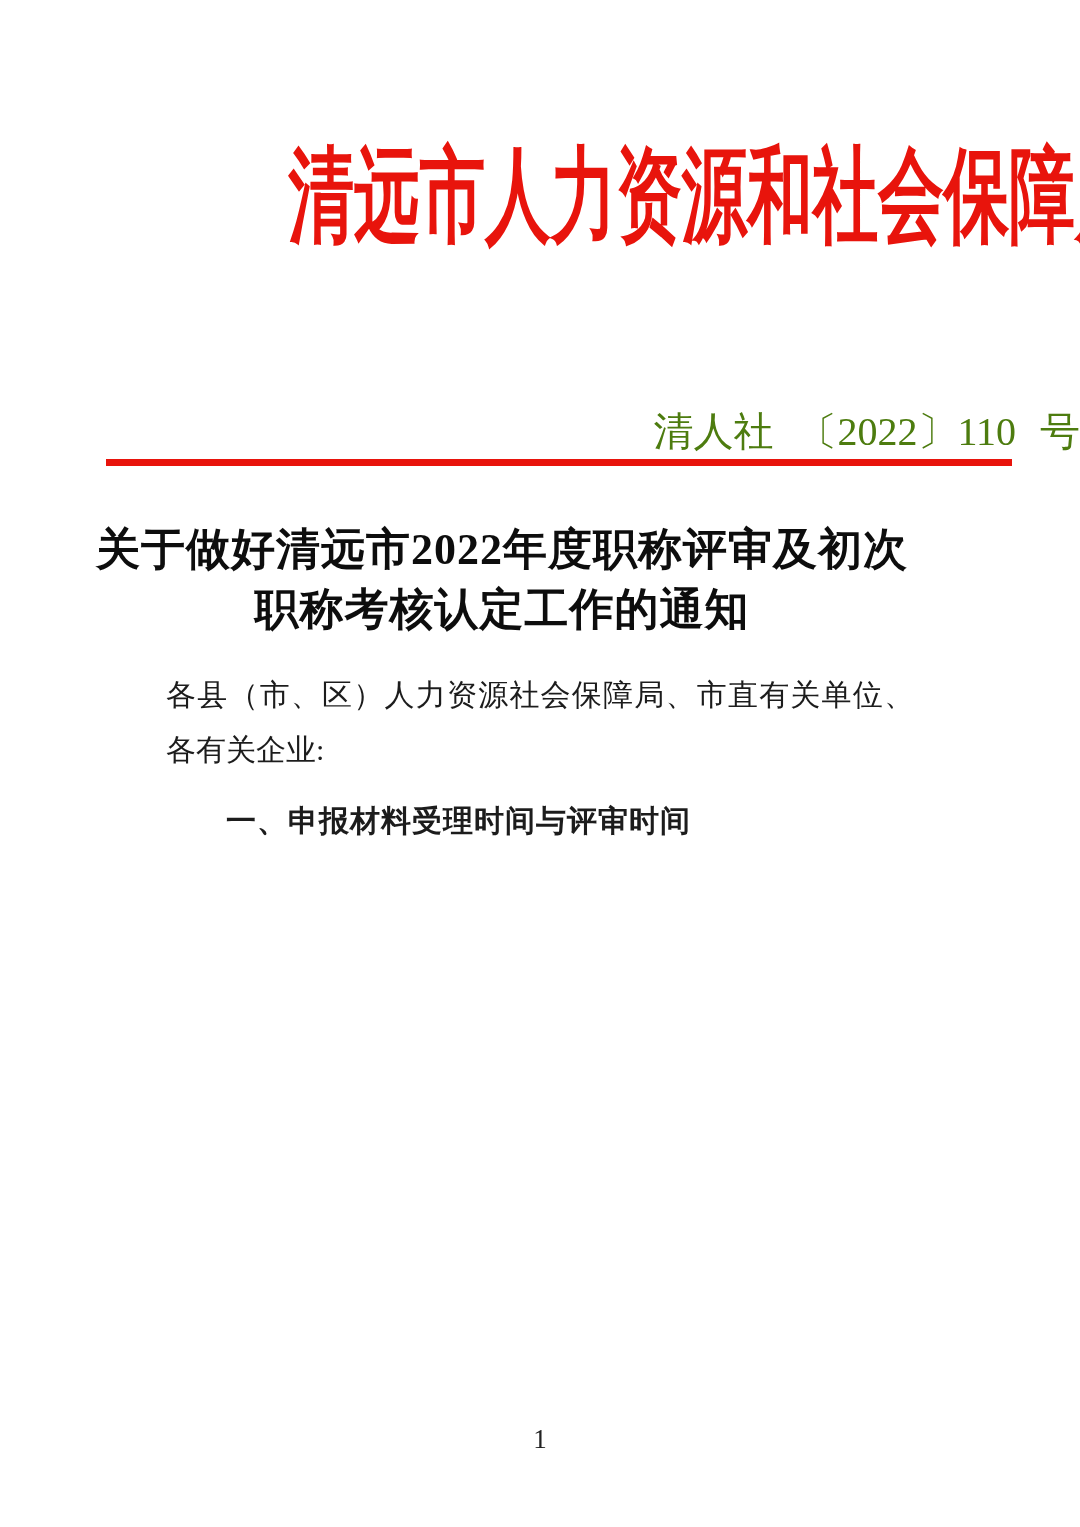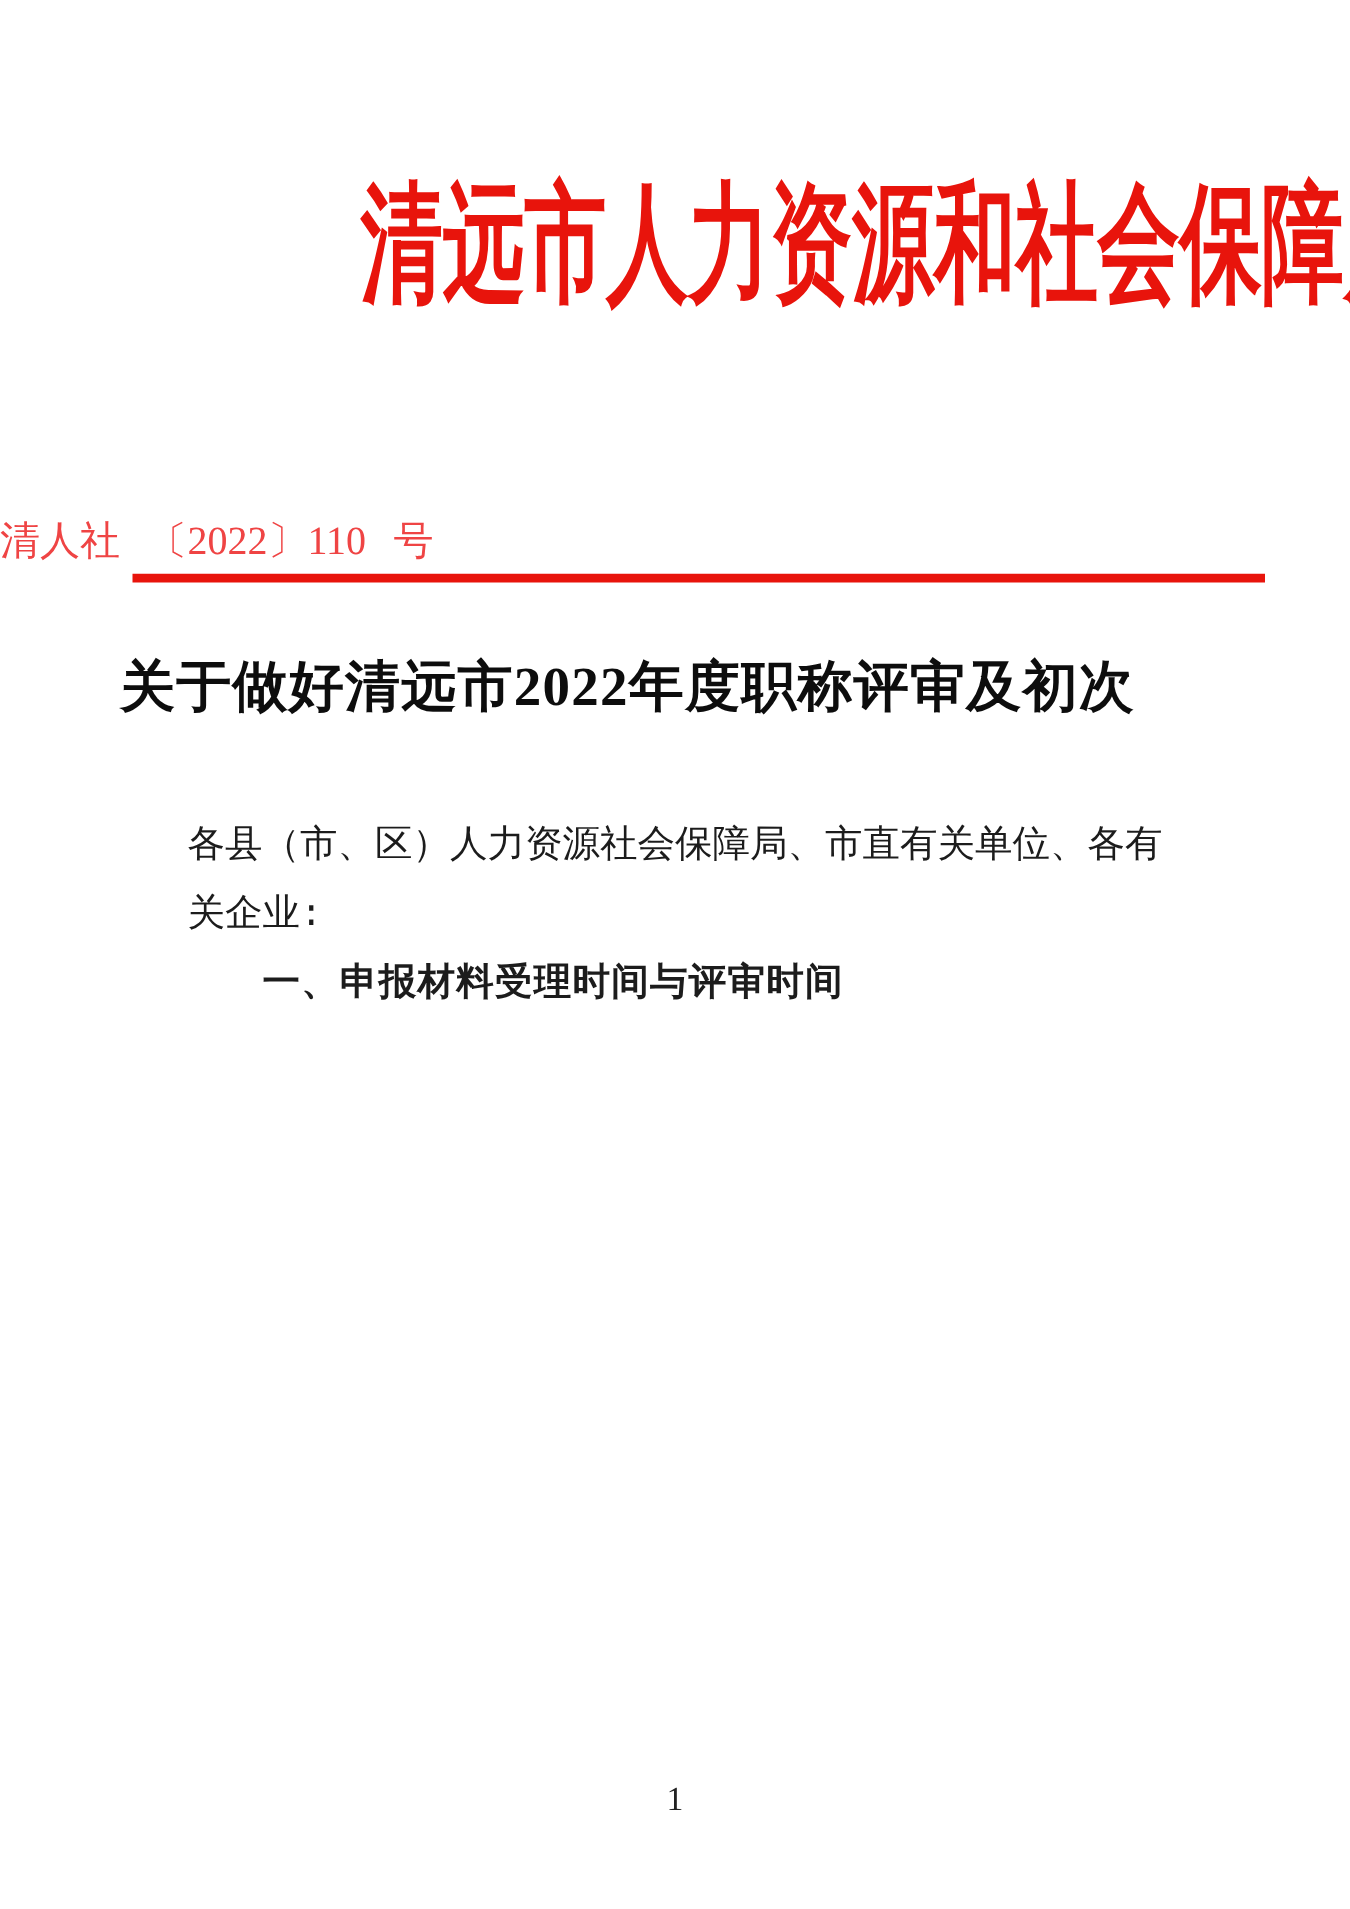--- a/index.html
+++ b/index.html
@@ -35,25 +35,25 @@
     transform: scaleX(0.63);
     transform-origin: 50% 50%;
     white-space: nowrap;
   }
   
   .doc-number {
     position: absolute;
     top: 413px;
     left: 0;
     width: 1080px;
-    text-align: left;
-    font-size: 32px;
+    text-align: right;
+    font-size: 40px;
     line-height: 38px;
     word-spacing: 14px;
-    color: #ef4444;
+    color: #4d7c0f;
   }
   
   .red-rule {
     position: absolute;
     top: 459px;
     left: 106px;
     width: 906px;
     height: 7px;
     background: #e8140c;
   }
@@ -76,23 +76,22 @@
     top: 651px;
     left: 150px;
     width: 780px;
     font-size: 30px;
     line-height: 55px;
     text-align: justify;
     text-justify: inter-ideograph;
     color: #1c1c1c;
   }
   .body-block p {
-    margin: 0;
+    margin: 16px;
     padding: 0;
-    font-family: Liberation Mono, monospace;
   }
   .salutation {
     text-indent: 0;
   }
   .para {
     text-indent: 2em;
   }
   .heading-1 {
     text-indent: 2em;
     font-weight: bold;
@@ -124,20 +123,21 @@
   <div class="red-header">
     <span class="red-header-text">清远市人力资源和社会保障局文件</span>
   </div>
 
   <div class="doc-number">清人社 〔2022〕110 号</div>
 
   <div class="red-rule"></div>
 
   <div class="doc-title">
     <div>关于做好清远市2022年度职称评审及初次</div>
+    <div>职称考核认定工作的通知</div>
   </div>
 
   <div class="body-block">
     <p class="salutation">各县（市、区）人力资源社会保障局、市直有关单位、各有关企业:</p>
     <p class="heading-1">一、申报材料受理时间与评审时间</p>
   </div>
 
   <div class="page-number">1</div>
 
 </div>

